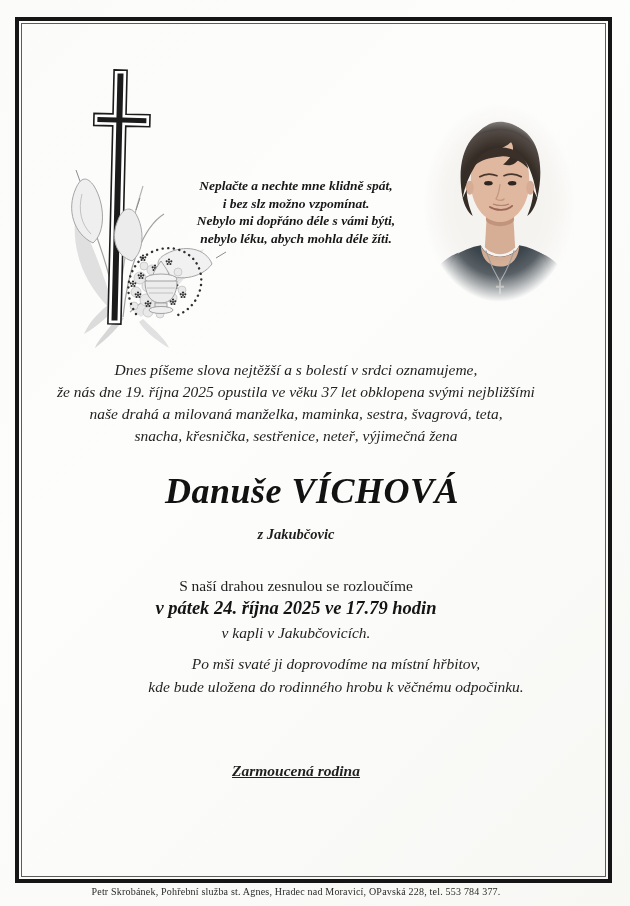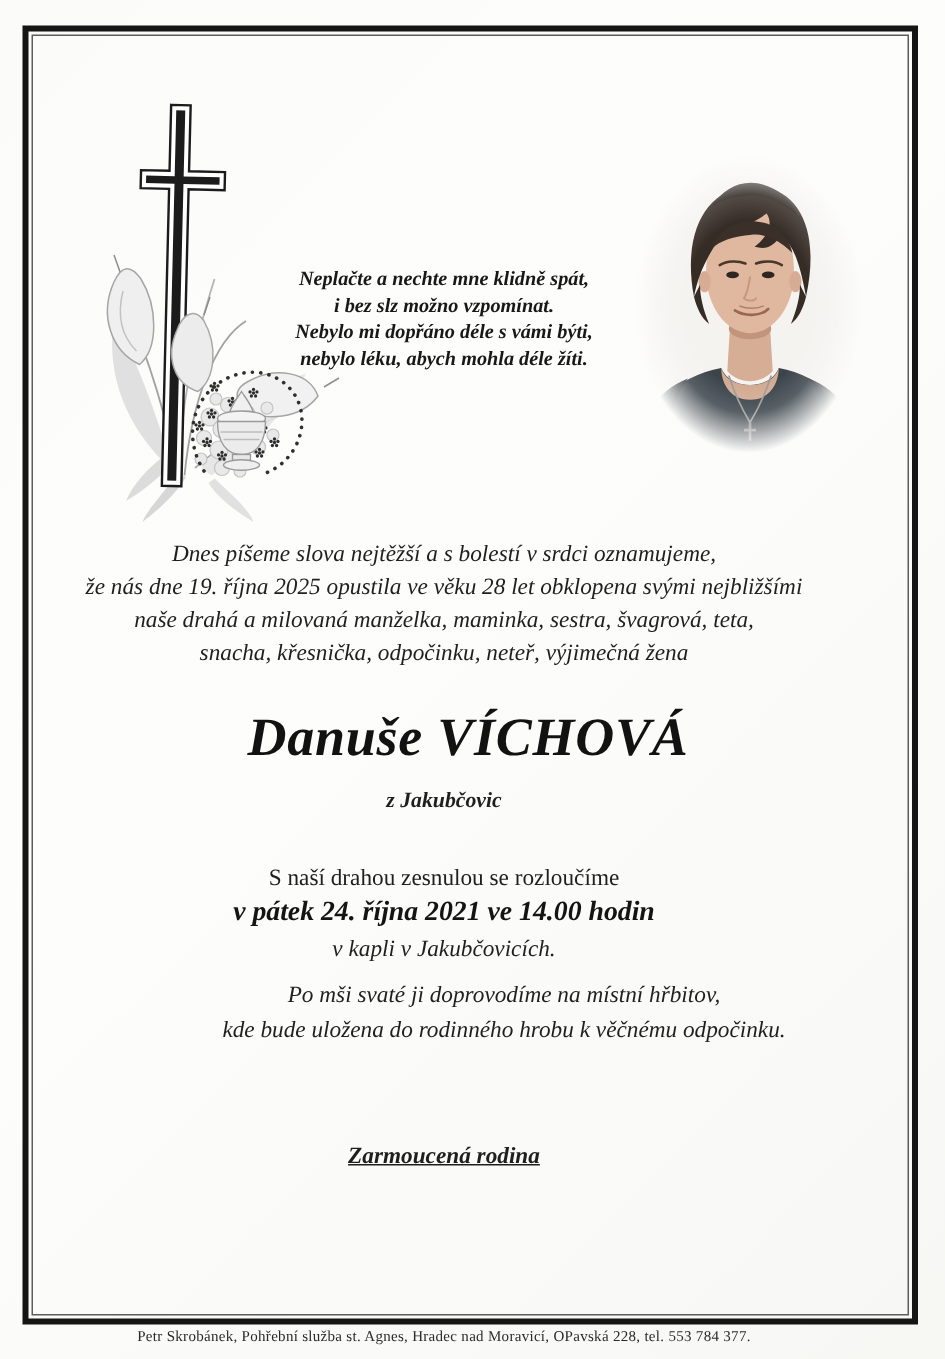--- a/index.html
+++ b/index.html
@@ -179,30 +179,30 @@
 
   <div class="abs poem">
     <div>Neplačte a nechte mne klidně spát,</div>
     <div>i bez slz možno vzpomínat.</div>
     <div>Nebylo mi dopřáno déle s vámi býti,</div>
     <div>nebylo léku, abych mohla déle žíti.</div>
   </div>
 
   <div class="abs announcement">
     <div>Dnes píšeme slova nejtěžší a s bolestí v srdci oznamujeme,</div>
-    <div>že nás dne 19. října 2025 opustila ve věku 28 let obklopena svými nejbližšími</div>
+    <div>že nás dne 19. října 2025 opustila ve věku 37 let obklopena svými nejbližšími</div>
     <div>naše drahá a milovaná manželka, maminka, sestra, švagrová, teta,</div>
-    <div>snacha, křesnička, odpočinku, neteř, výjimečná žena</div>
+    <div>snacha, křesnička, sestřenice, neteř, výjimečná žena</div>
   </div>
 
   <div class="abs deceased-name">Danuše VÍCHOVÁ</div>
   <div class="abs deceased-origin">z Jakubčovic</div>
 
   <div class="abs farewell-intro">S naší drahou zesnulou se rozloučíme</div>
-  <div class="abs farewell-datetime">v pátek 24. října 2021 ve 14.00 hodin</div>
+  <div class="abs farewell-datetime">v pátek 24. října 2025 ve 17.79 hodin</div>
   <div class="abs farewell-place">v kapli v Jakubčovicích.</div>
 
   <div class="abs burial">
     <div>Po mši svaté ji doprovodíme na místní hřbitov,</div>
     <div>kde bude uložena do rodinného hrobu k věčnému odpočinku.</div>
   </div>
 
   <div class="abs signature">Zarmoucená rodina</div>
 
   <div class="abs footer">Petr Skrobánek, Pohřební služba st. Agnes, Hradec nad Moravicí, OPavská 228, tel. 553 784 377.</div>

